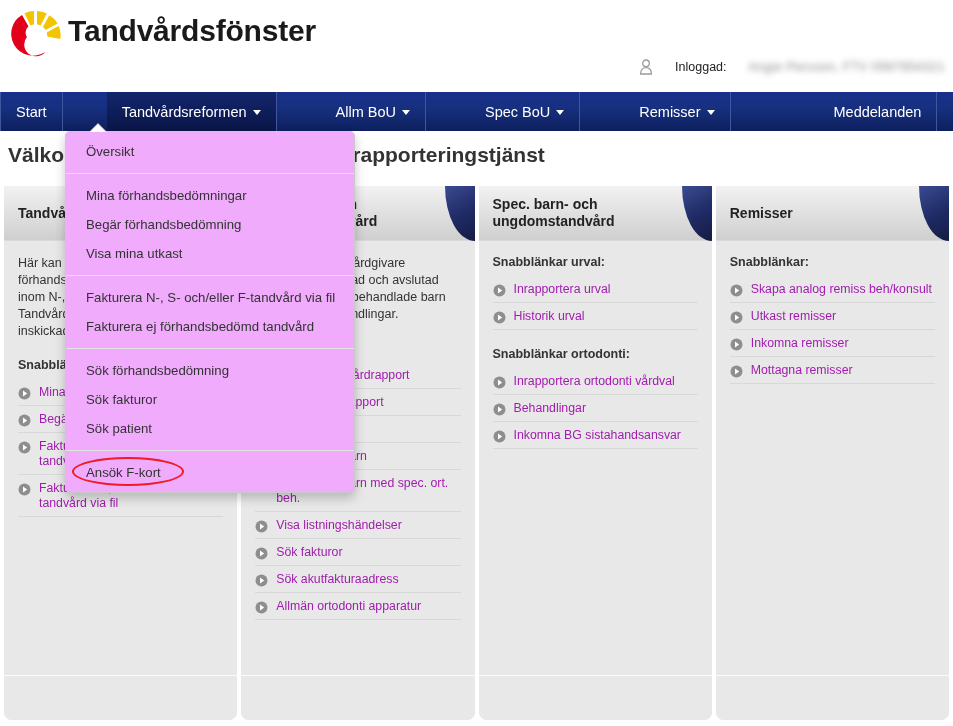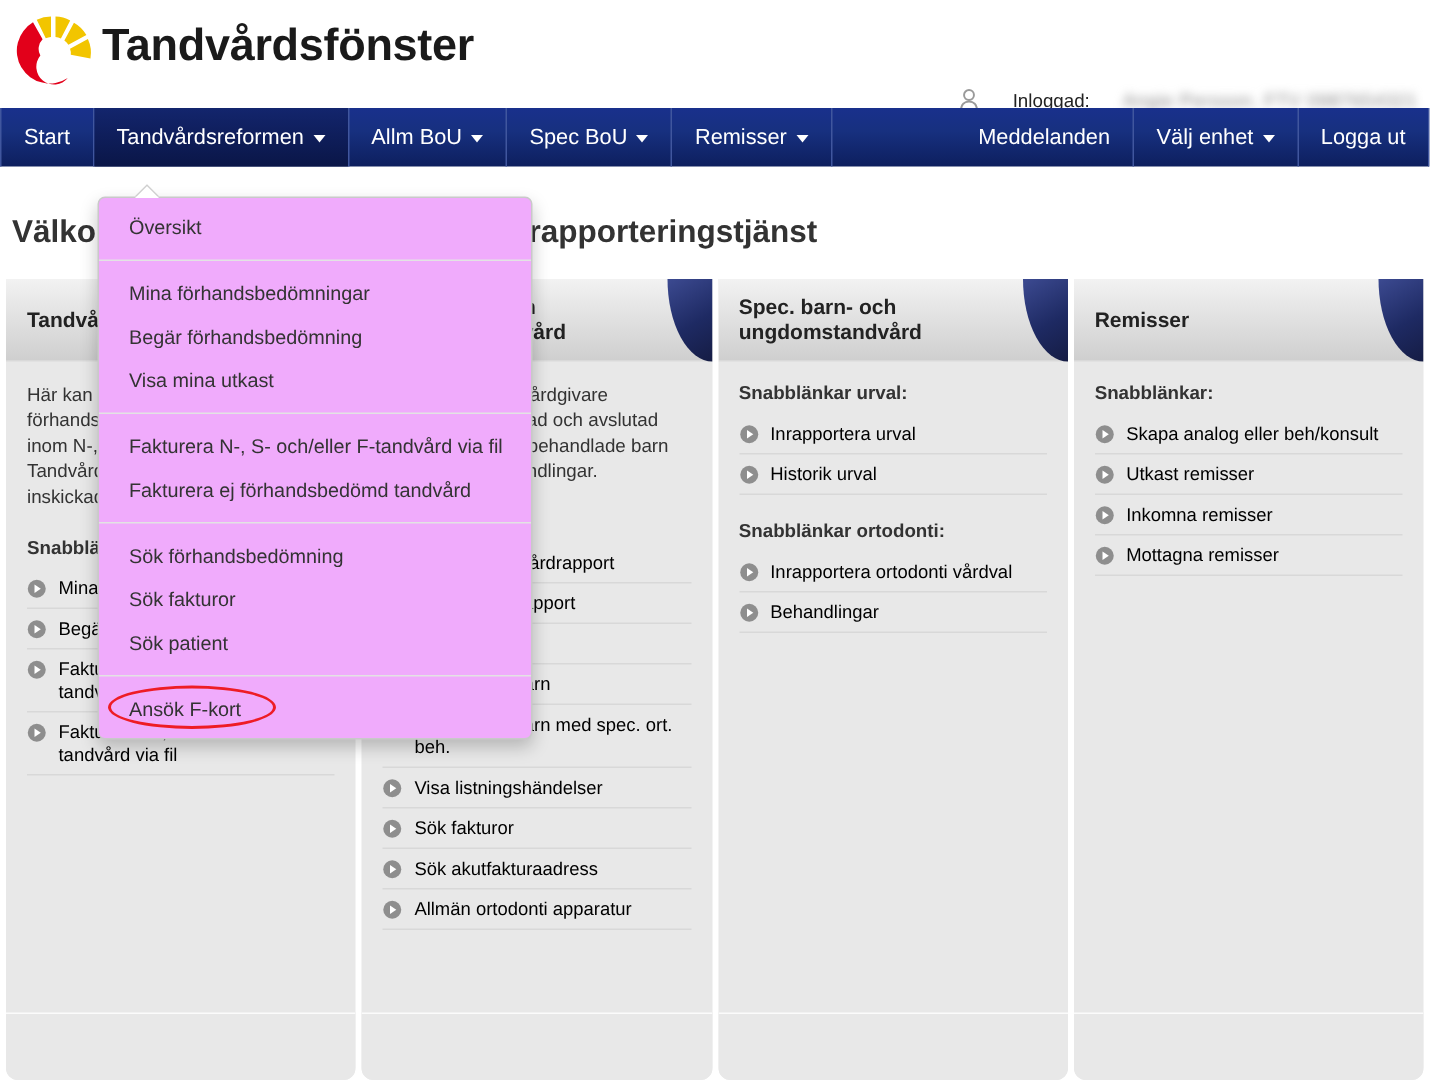--- a/index.html
+++ b/index.html
@@ -6,21 +6,21 @@
   html, body {
     margin: 0; padding: 0;
     width: 953px; height: 726px;
     background: #ffffff;
     font-family: "Liberation Sans", sans-serif;
     overflow: hidden;
   }
   #root { position: relative; width: 953px; height: 726px; }
 
   
-  .header { position: relative; height: 72px; background: #fff; text-align: center; }
+  .header { position: relative; height: 92px; background: #fff; text-align: center; }
   .logo-wrap { position: absolute; left: 8px; top: 6px; width: 56px; height: 56px; }
   .brand-title {
     position: absolute; left: 68px; top: 14px;
     font-size: 30px; font-weight: bold; color: #1a1a1a;
     letter-spacing: -0.2px;
   }
   .login-line {
     position: absolute; right: 8px; top: 59px;
     display: flex; align-items: center; gap: 22px;
     font-size: 12px; color: #333;
@@ -33,20 +33,21 @@
     letter-spacing: 0.4px;
     user-select: none;
   }
 
   
   .navbar {
     position: relative; height: 39px;
     background: linear-gradient(180deg,#19308c 0%, #17307f 40%, #0d1f5e 100%);
     display: flex; align-items: stretch;
     font-size: 14.5px;
+    gap: 44px;
   }
   .nav-item {
     display: flex; align-items: center; gap: 6px;
     padding: 0 15px; color: #ffffff;
     border-right: 1px solid #40569e;
     white-space: nowrap; cursor: pointer;
   }
   .nav-item:first-child { border-left: 1px solid #40569e; }
   .nav-item.active {
     background: linear-gradient(180deg,#13256d 0%, #0a1647 100%);
@@ -117,21 +118,21 @@
     display: flex; align-items: flex-start; gap: 8px;
     padding: 3px 0 5px 0;
     border-bottom: 1px solid #d8d8d8;
     margin-bottom: 3px;
   }
   .bullet {
     flex: 0 0 auto; margin-top: 1px;
     width: 13px; height: 13px; display: block;
   }
   .linklist a {
-    color: #000000; font-size: 12.3px;
+    color: #a21caf; font-size: 12.3px;
     text-decoration: none; line-height: 15px;
   }
   .sub-gap { height: 14px; }
 
   
   .dropdown {
     position: absolute; left: 65px; top: 131px;
     width: 290px;
     background: #f0abfc;
     border: 1px solid #c9c9c9;
@@ -385,39 +386,46 @@
                 </svg></span>
             <a href="#">Inrapportera ortodonti vårdval</a>
           </li>
           <li>
             <span class="bullet"><svg width="13" height="13" viewBox="0 0 13 13">
                   <circle cx="6.5" cy="6.5" r="6" fill="#8e8e8e"></circle>
                   <path d="M5 3.6 L9.2 6.5 L5 9.4 Z" fill="#ffffff"></path>
                 </svg></span>
             <a href="#">Behandlingar</a>
           </li>
+          <li>
+            <span class="bullet"><svg width="13" height="13" viewBox="0 0 13 13">
+                  <circle cx="6.5" cy="6.5" r="6" fill="#8e8e8e"></circle>
+                  <path d="M5 3.6 L9.2 6.5 L5 9.4 Z" fill="#ffffff"></path>
+                </svg></span>
+            <a href="#">Inkomna BG sistahandsansvar</a>
+          </li>
         </ul>
       </div>
       <div class="panel-foot"></div>
     </div>
 
     <div class="panel">
       <div class="panel-head">
         <div class="panel-head-title">Remisser</div>
         <div class="fold"></div>
       </div>
       <div class="panel-body">
         <p class="links-label">Snabblänkar:</p>
         <ul class="linklist">
           <li>
             <span class="bullet"><svg width="13" height="13" viewBox="0 0 13 13">
                   <circle cx="6.5" cy="6.5" r="6" fill="#8e8e8e"></circle>
                   <path d="M5 3.6 L9.2 6.5 L5 9.4 Z" fill="#ffffff"></path>
                 </svg></span>
-            <a href="#">Skapa analog eller beh/konsult</a>
+            <a href="#">Skapa analog remiss beh/konsult</a>
           </li>
           <li>
             <span class="bullet"><svg width="13" height="13" viewBox="0 0 13 13">
                   <circle cx="6.5" cy="6.5" r="6" fill="#8e8e8e"></circle>
                   <path d="M5 3.6 L9.2 6.5 L5 9.4 Z" fill="#ffffff"></path>
                 </svg></span>
             <a href="#">Utkast remisser</a>
           </li>
           <li>
             <span class="bullet"><svg width="13" height="13" viewBox="0 0 13 13">

